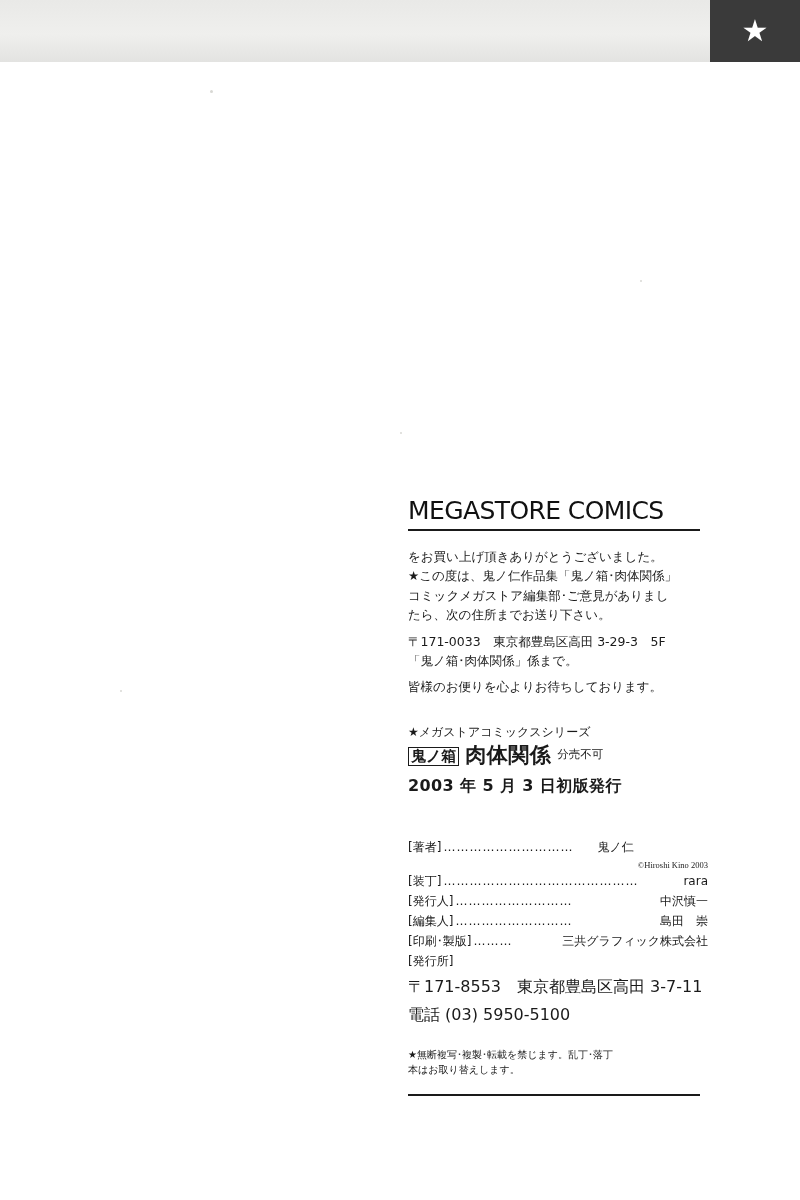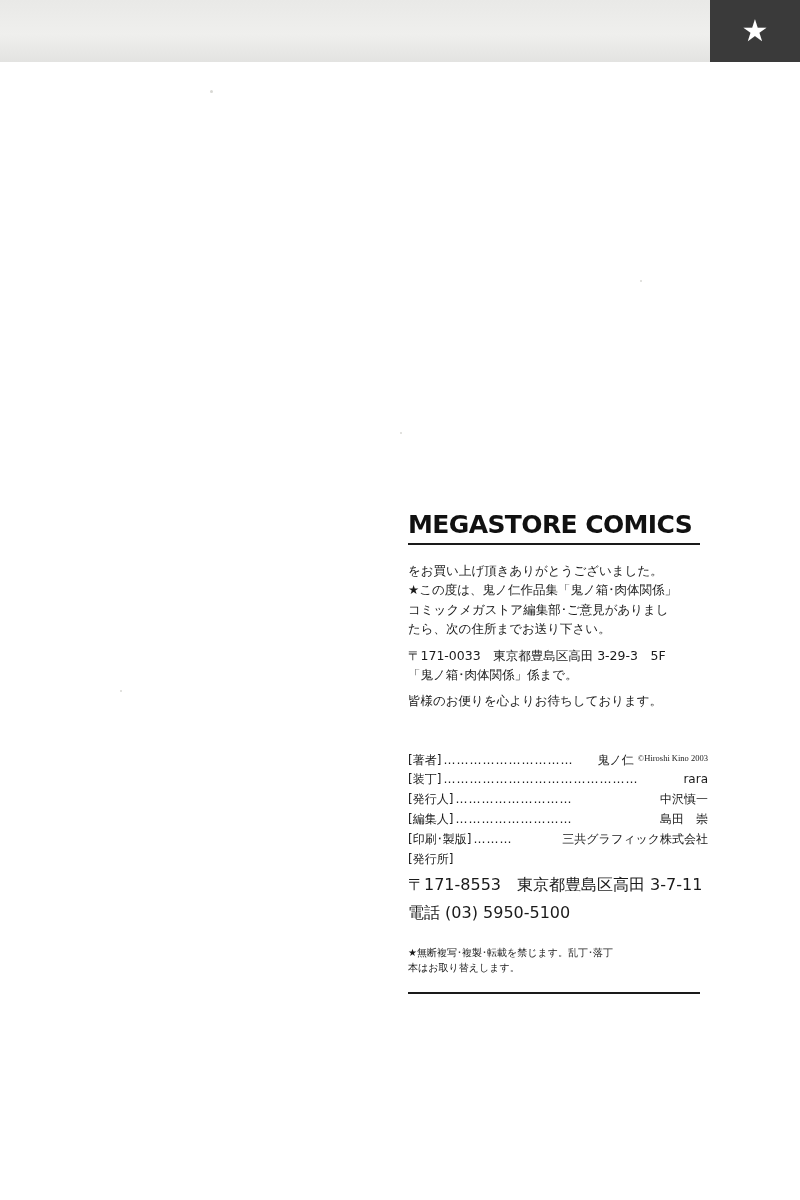--- a/index.html
+++ b/index.html
@@ -60,27 +60,26 @@
   #colophon {
     position: absolute;
     left: 408px;
     top: 498px;
     width: 300px;
     color: #1a1a1a;
   }
 
   #imprint-title {
     font-family: "DejaVu Sans", sans-serif;
-    font-weight: bold;
+    font-weight: normal;
     font-size: 25px;
     letter-spacing: -0.6px;
     white-space: nowrap;
     color: #111111;
     line-height: 1;
-    margin-top: 14px;
   }
   #imprint-rule {
     width: 292px;
     height: 2px;
     background: #1a1a1a;
     margin-top: 6px;
   }
 
   .jp {
     font-family: "DejaVu Sans", "Liberation Sans", sans-serif;
@@ -154,20 +153,21 @@
     overflow: hidden;
     letter-spacing: 1px;
     padding: 0 2px;
     color: #1a1a1a;
   }
   .staff-value { flex: 0 0 auto; }
   .copyright-mark {
     font-size: 8.5px;
     margin-left: 4px;
     font-family: "Liberation Serif", serif;
+    margin-top: 20px;
   }
 
   #address-block {
     margin-top: 2px;
     font-size: 16px;
     line-height: 1.7;
   }
   #address-block div { white-space: nowrap; }
 
   #notice-block {
@@ -208,20 +208,29 @@
     <p>★この度は、鬼ノ仁作品集「鬼ノ箱･肉体関係」</p>
     <p>コミックメガストア編集部･ご意見がありまし</p>
     <p>たら、次の住所までお送り下さい。</p>
     <div class="gap"></div>
     <p>〒171-0033　東京都豊島区高田 3-29-3　5F</p>
     <p>「鬼ノ箱･肉体関係」係まで。</p>
     <div class="gap"></div>
     <p>皆様のお便りを心よりお待ちしております。</p>
   </div>
 
+  <div id="series-block" class="jp">
+    <div id="series-line">★メガストアコミックスシリーズ</div>
+    <div id="title-row">
+      <span id="title-boxed">鬼ノ箱</span>
+      <span id="title-main">肉体関係</span>
+      <span id="title-note">分売不可</span>
+    </div>
+    <div id="pubdate">2003 年 5 月 3 日初版発行</div>
+  </div>
 
   <div id="staff" class="jp">
 
     <div class="staff-row">
       <span class="staff-label">[著者]</span>
       <span class="staff-dots">…………………………</span>
       <span class="staff-value">鬼ノ仁</span>
       <span class="copyright-mark">©Hiroshi Kino 2003</span>
     </div>
 

